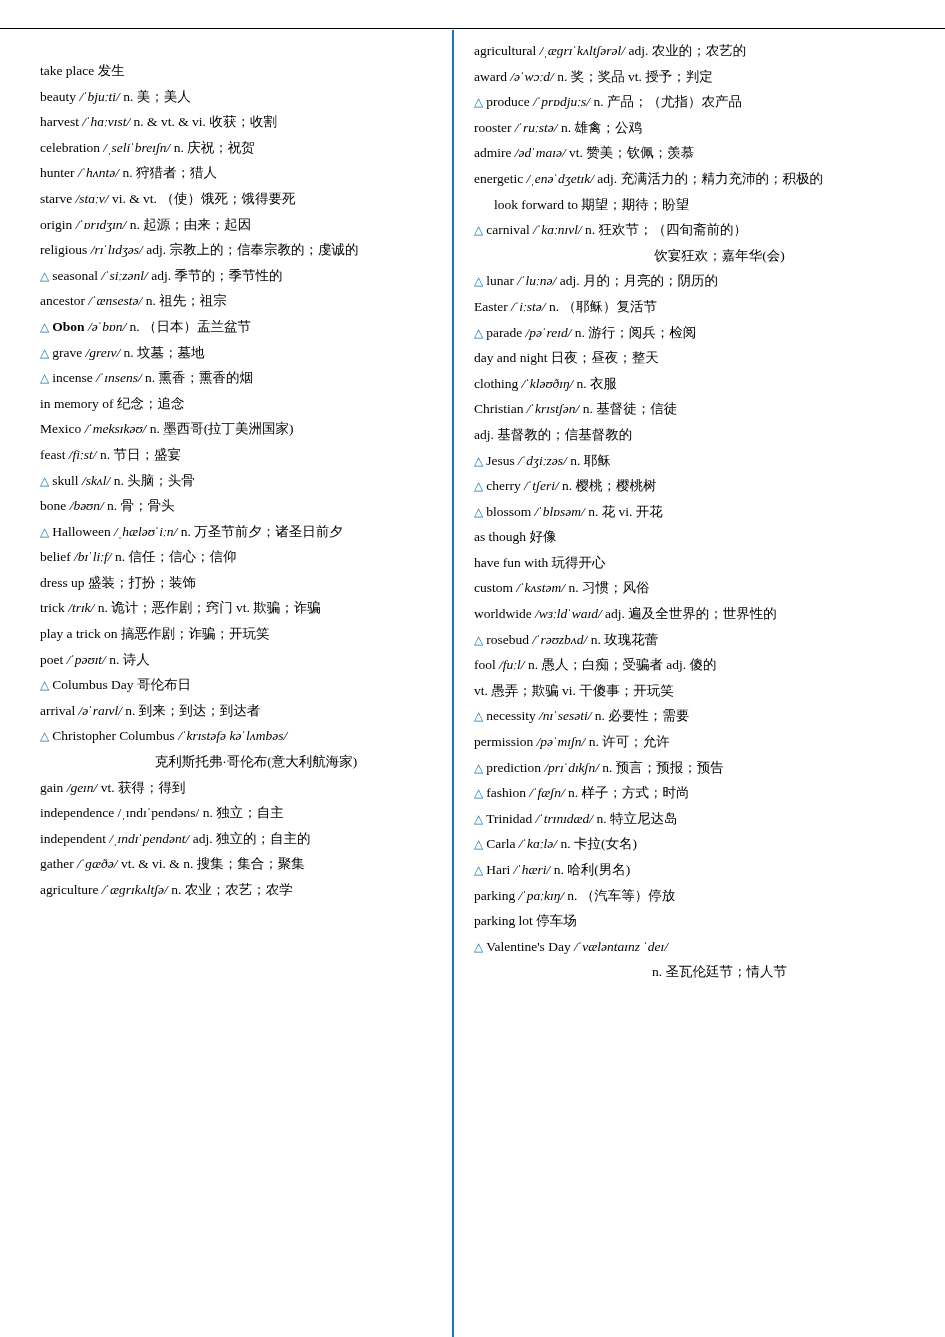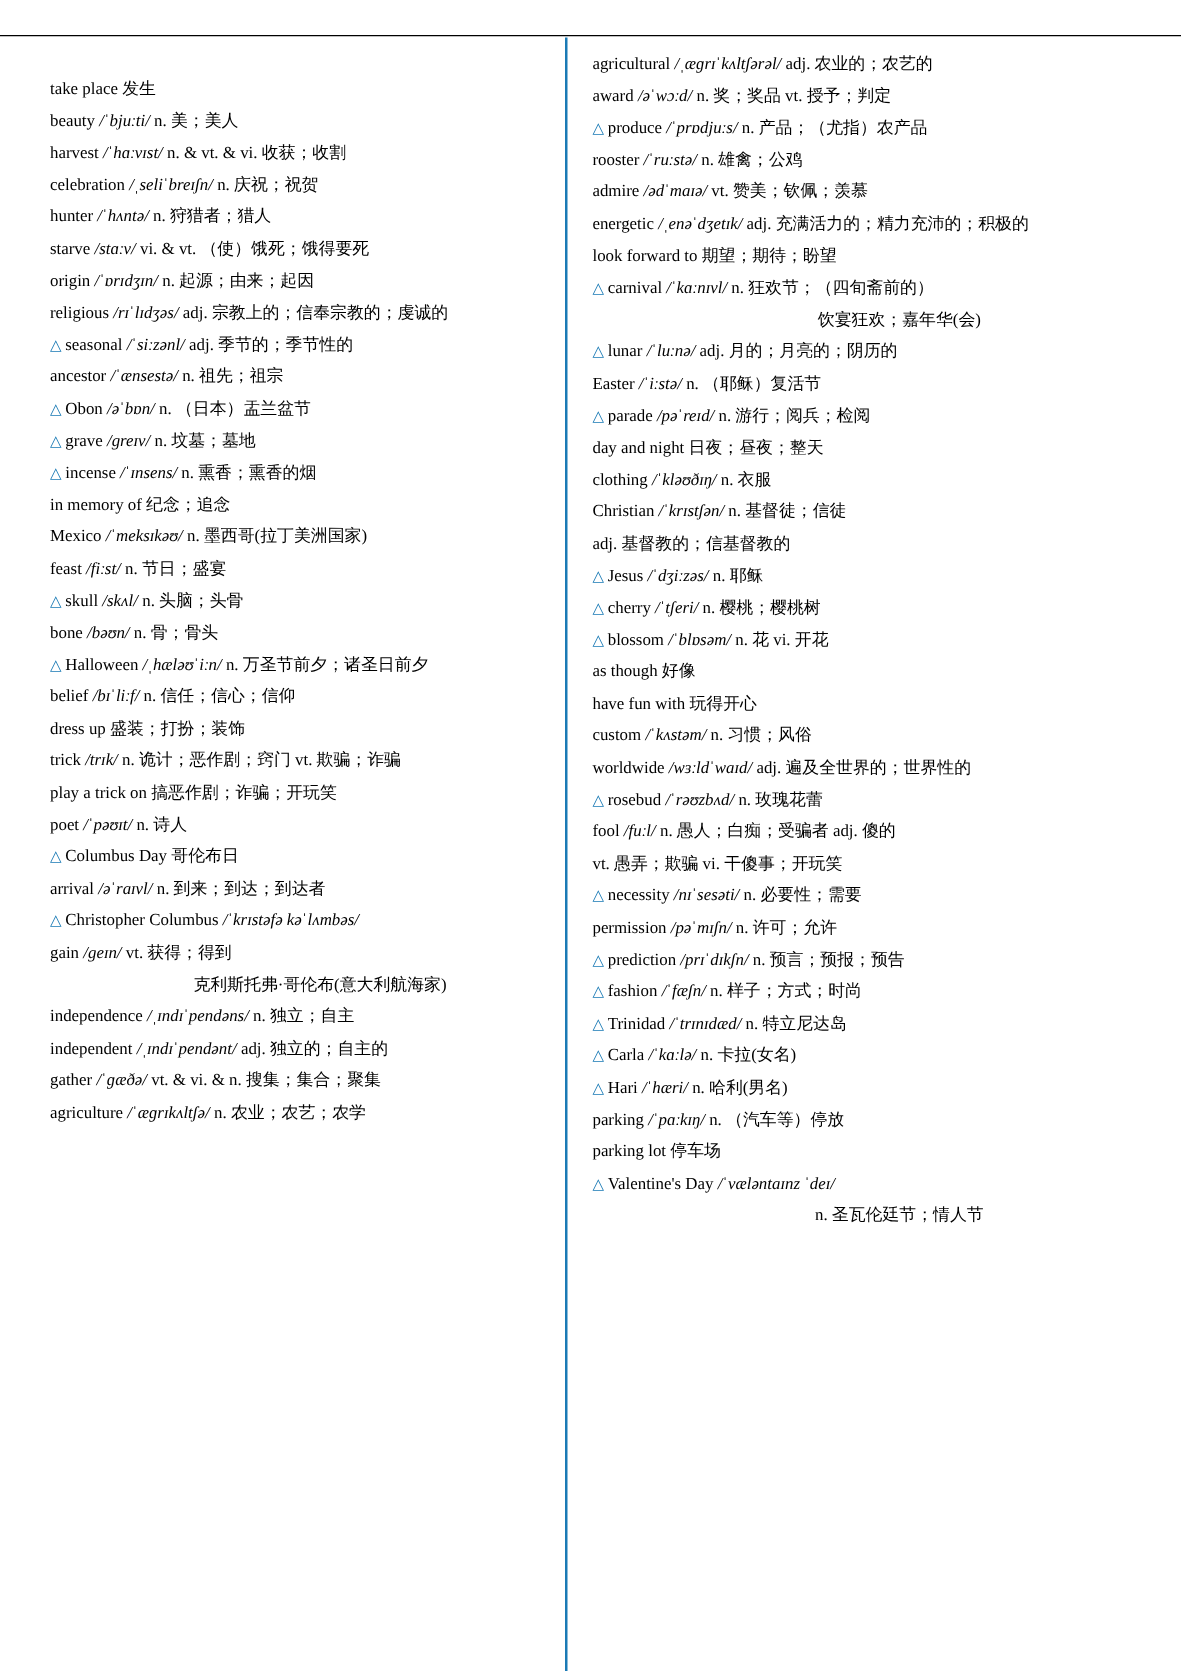--- a/index.html
+++ b/index.html
@@ -82,54 +82,54 @@
         <div class="word-entry"><span style="font-weight:normal;">take place</span><span> 发生</span></div>
         <div class="word-entry"><span style="font-weight:normal;">beauty</span><span style="font-style:italic;"> /ˈbjuːti/</span><span> n.</span><span> 美；美人</span></div>
         <div class="word-entry"><span style="font-weight:normal;">harvest</span><span style="font-style:italic;"> /ˈhɑːvɪst/</span><span> n. &amp; vt. &amp; vi.</span><span> 收获；收割</span></div>
         <div class="word-entry"><span style="font-weight:normal;">celebration</span><span style="font-style:italic;"> /ˌseliˈbreɪʃn/</span><span> n.</span><span> 庆祝；祝贺</span></div>
         <div class="word-entry"><span style="font-weight:normal;">hunter</span><span style="font-style:italic;"> /ˈhʌntə/</span><span> n.</span><span> 狩猎者；猎人</span></div>
         <div class="word-entry"><span style="font-weight:normal;">starve</span><span style="font-style:italic;"> /stɑːv/</span><span> vi. &amp; vt.</span><span> （使）饿死；饿得要死</span></div>
         <div class="word-entry"><span style="font-weight:normal;">origin</span><span style="font-style:italic;"> /ˈɒrɪdʒɪn/</span><span> n.</span><span> 起源；由来；起因</span></div>
         <div class="word-entry"><span style="font-weight:normal;">religious</span><span style="font-style:italic;"> /rɪˈlɪdʒəs/</span><span> adj.</span><span> 宗教上的；信奉宗教的；虔诚的</span></div>
         <div class="word-entry"><span style="color:#1a7ab5;font-size:12px;">△ </span><span style="font-weight:normal;">seasonal</span><span style="font-style:italic;"> /ˈsiːzənl/</span><span> adj.</span><span> 季节的；季节性的</span></div>
         <div class="word-entry"><span style="font-weight:normal;">ancestor</span><span style="font-style:italic;"> /ˈænsestə/</span><span> n.</span><span> 祖先；祖宗</span></div>
-        <div class="word-entry"><span style="color:#1a7ab5;font-size:12px;">△ </span><span style="font-weight:normal;margin-top:21px;">Obon</span><span style="font-style:italic;font-family:Liberation Serif, serif;"> /əˈbɒn/</span><span> n.</span><span> （日本）盂兰盆节</span></div>
+        <div class="word-entry"><span style="color:#1a7ab5;font-size:12px;">△ </span><span style="font-weight:bold;margin-top:21px;">Obon</span><span style="font-style:italic;font-family:Liberation Serif, serif;"> /əˈbɒn/</span><span> n.</span><span> （日本）盂兰盆节</span></div>
         <div class="word-entry"><span style="color:#1a7ab5;font-size:12px;">△ </span><span style="font-weight:normal;">grave</span><span style="font-style:italic;"> /greɪv/</span><span> n.</span><span> 坟墓；墓地</span></div>
         <div class="word-entry"><span style="color:#1a7ab5;font-size:12px;">△ </span><span style="font-weight:normal;">incense</span><span style="font-style:italic;"> /ˈɪnsens/</span><span> n.</span><span> 熏香；熏香的烟</span></div>
         <div class="word-entry"><span style="font-weight:normal;">in memory of</span><span> 纪念；追念</span></div>
         <div class="word-entry"><span style="font-weight:normal;">Mexico</span><span style="font-style:italic;"> /ˈmeksɪkəʊ/</span><span> n.</span><span> 墨西哥(拉丁美洲国家)</span></div>
         <div class="word-entry"><span style="font-weight:normal;">feast</span><span style="font-style:italic;"> /fiːst/</span><span> n.</span><span> 节日；盛宴</span></div>
         <div class="word-entry"><span style="color:#1a7ab5;font-size:12px;">△ </span><span style="font-weight:normal;">skull</span><span style="font-style:italic;"> /skʌl/</span><span> n.</span><span> 头脑；头骨</span></div>
         <div class="word-entry"><span style="font-weight:normal;">bone</span><span style="font-style:italic;"> /bəʊn/</span><span> n.</span><span> 骨；骨头</span></div>
         <div class="word-entry"><span style="color:#1a7ab5;font-size:12px;">△ </span><span style="font-weight:normal;">Halloween</span><span style="font-style:italic;"> /ˌhæləʊˈiːn/</span><span> n.</span><span> 万圣节前夕；诸圣日前夕</span></div>
         <div class="word-entry"><span style="font-weight:normal;">belief</span><span style="font-style:italic;"> /bɪˈliːf/</span><span> n.</span><span> 信任；信心；信仰</span></div>
         <div class="word-entry"><span style="font-weight:normal;">dress up</span><span> 盛装；打扮；装饰</span></div>
         <div class="word-entry"><span style="font-weight:normal;">trick</span><span style="font-style:italic;"> /trɪk/</span><span> n.</span><span> 诡计；恶作剧；窍门 vt. 欺骗；诈骗</span></div>
         <div class="word-entry"><span style="font-weight:normal;">play a trick on</span><span> 搞恶作剧；诈骗；开玩笑</span></div>
         <div class="word-entry"><span style="font-weight:normal;">poet</span><span style="font-style:italic;"> /ˈpəʊɪt/</span><span> n.</span><span> 诗人</span></div>
         <div class="word-entry"><span style="color:#1a7ab5;font-size:12px;">△ </span><span style="font-weight:normal;">Columbus Day</span><span> 哥伦布日</span></div>
         <div class="word-entry"><span style="font-weight:normal;">arrival</span><span style="font-style:italic;"> /əˈraɪvl/</span><span> n.</span><span> 到来；到达；到达者</span></div>
         <div class="word-entry"><span style="color:#1a7ab5;font-size:12px;">△ </span><span style="font-weight:normal;">Christopher Columbus</span><span style="font-style:italic;"> /ˈkrɪstəfə kəˈlʌmbəs/</span></div>
+        <div class="word-entry" style="padding-left: 40px; text-align: center;"><span>克利斯托弗·哥伦布(意大利航海家)</span></div>
         <div class="word-entry"><span style="font-weight:normal;">gain</span><span style="font-style:italic;"> /geɪn/</span><span> vt.</span><span> 获得；得到</span></div>
-        <div class="word-entry" style="padding-left: 40px; text-align: center;"><span>克利斯托弗·哥伦布(意大利航海家)</span></div>
-        <div class="word-entry"><span style="font-weight:normal;">independence</span><span style="font-style:italic;"> /ˌɪndɪˈpendəns/</span><span> n.</span><span> 独立；自主</span></div>
+        <div class="word-entry"><span style="font-weight:normal;">independence</span><span style=""> /ˌɪndɪˈpendəns/</span><span> n.</span><span> 独立；自主</span></div>
         <div class="word-entry"><span style="font-weight:normal;">independent</span><span style="font-style:italic;"> /ˌɪndɪˈpendənt/</span><span> adj.</span><span> 独立的；自主的</span></div>
         <div class="word-entry"><span style="font-weight:normal;">gather</span><span style="font-style:italic;"> /ˈɡæðə/</span><span> vt. &amp; vi. &amp; n.</span><span> 搜集；集合；聚集</span></div>
         <div class="word-entry"><span style="font-weight:normal;">agriculture</span><span style="font-style:italic;"> /ˈæɡrɪkʌltʃə/</span><span> n.</span><span> 农业；农艺；农学</span></div>
       </div>
   </div>
   <div class="right-col">
     <div id="right-entries-container">
         <div class="word-entry"><span style="font-weight:normal;">agricultural</span><span style="font-style:italic;"> /ˌæɡrɪˈkʌltʃərəl/</span><span> adj.</span><span> 农业的；农艺的</span></div>
         <div class="word-entry"><span style="font-weight:normal;">award</span><span style="font-style:italic;"> /əˈwɔːd/</span><span> n.</span><span> 奖；奖品 vt. 授予；判定</span></div>
         <div class="word-entry"><span style="color:#1a7ab5;font-size:12px;">△ </span><span style="font-weight:normal;">produce</span><span style="font-style:italic;"> /ˈprɒdjuːs/</span><span> n.</span><span> 产品；（尤指）农产品</span></div>
         <div class="word-entry"><span style="font-weight:normal;">rooster</span><span style="font-style:italic;"> /ˈruːstə/</span><span> n.</span><span> 雄禽；公鸡</span></div>
         <div class="word-entry"><span style="font-weight:normal;">admire</span><span style="font-style:italic;"> /ədˈmaɪə/</span><span> vt.</span><span> 赞美；钦佩；羡慕</span></div>
         <div class="word-entry"><span style="font-weight:normal;">energetic</span><span style="font-style:italic;"> /ˌenəˈdʒetɪk/</span><span> adj.</span><span> 充满活力的；精力充沛的；积极的</span></div>
-        <div class="word-entry"><span style="font-weight:normal;">look forward to</span><span> 期望；期待；盼望</span></div>
+        <div class="word-entry"><span style="font-weight:normal;margin-left:20px;">look forward to</span><span> 期望；期待；盼望</span></div>
         <div class="word-entry"><span style="color:#1a7ab5;font-size:12px;">△ </span><span style="font-weight:normal;">carnival</span><span style="font-style:italic;"> /ˈkɑːnɪvl/</span><span> n.</span><span> 狂欢节；（四旬斋前的）</span></div>
         <div class="word-entry" style="text-align: center; padding-left: 40px;"><span>饮宴狂欢；嘉年华(会)</span></div>
         <div class="word-entry"><span style="color:#1a7ab5;font-size:12px;">△ </span><span style="font-weight:normal;">lunar</span><span style="font-style:italic;"> /ˈluːnə/</span><span> adj.</span><span> 月的；月亮的；阴历的</span></div>
         <div class="word-entry"><span style="font-weight:normal;">Easter</span><span style="font-style:italic;"> /ˈiːstə/</span><span> n.</span><span> （耶稣）复活节</span></div>
         <div class="word-entry"><span style="color:#1a7ab5;font-size:12px;">△ </span><span style="font-weight:normal;">parade</span><span style="font-style:italic;"> /pəˈreɪd/</span><span> n.</span><span> 游行；阅兵；检阅</span></div>
         <div class="word-entry"><span style="font-weight:normal;">day and night</span><span> 日夜；昼夜；整天</span></div>
         <div class="word-entry"><span style="font-weight:normal;">clothing</span><span style="font-style:italic;"> /ˈkləʊðɪŋ/</span><span> n.</span><span> 衣服</span></div>
         <div class="word-entry"><span style="font-weight:normal;">Christian</span><span style="font-style:italic;"> /ˈkrɪstʃən/</span><span> n.</span><span> 基督徒；信徒</span></div>
         <div class="word-entry"><span> adj.</span><span> 基督教的；信基督教的</span></div>
         <div class="word-entry"><span style="color:#1a7ab5;font-size:12px;">△ </span><span style="font-weight:normal;">Jesus</span><span style="font-style:italic;"> /ˈdʒiːzəs/</span><span> n.</span><span> 耶稣</span></div>

